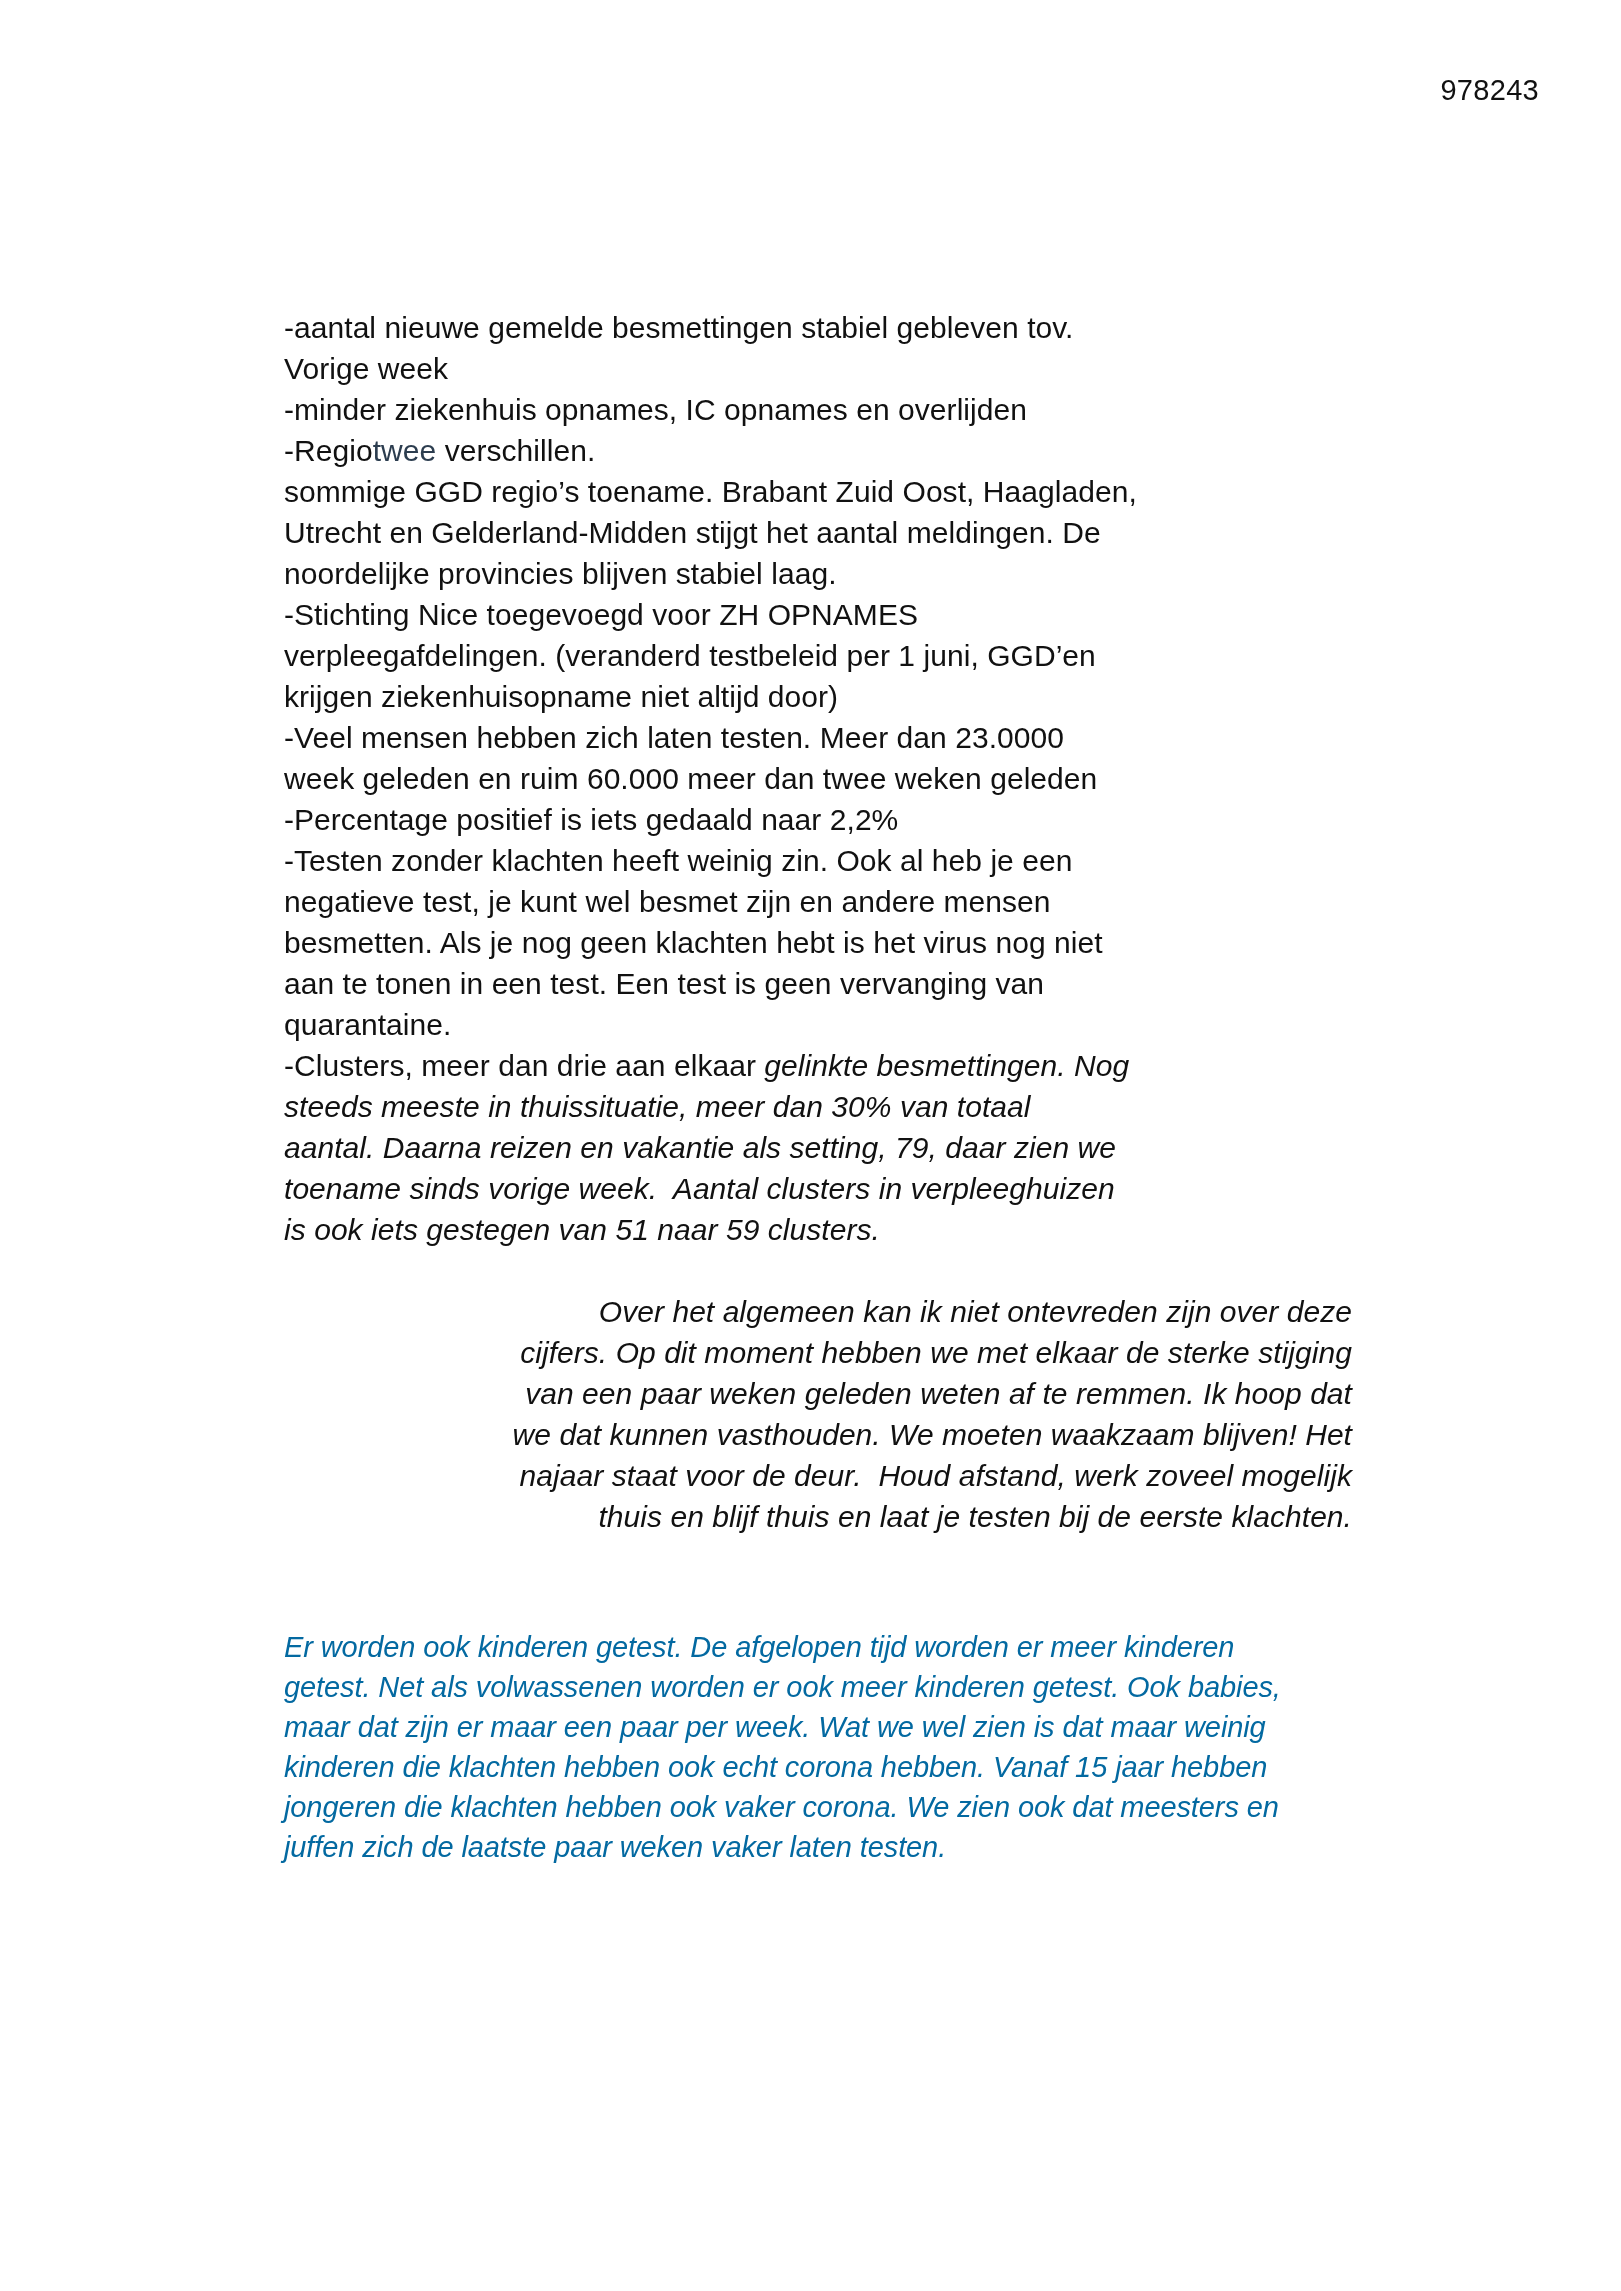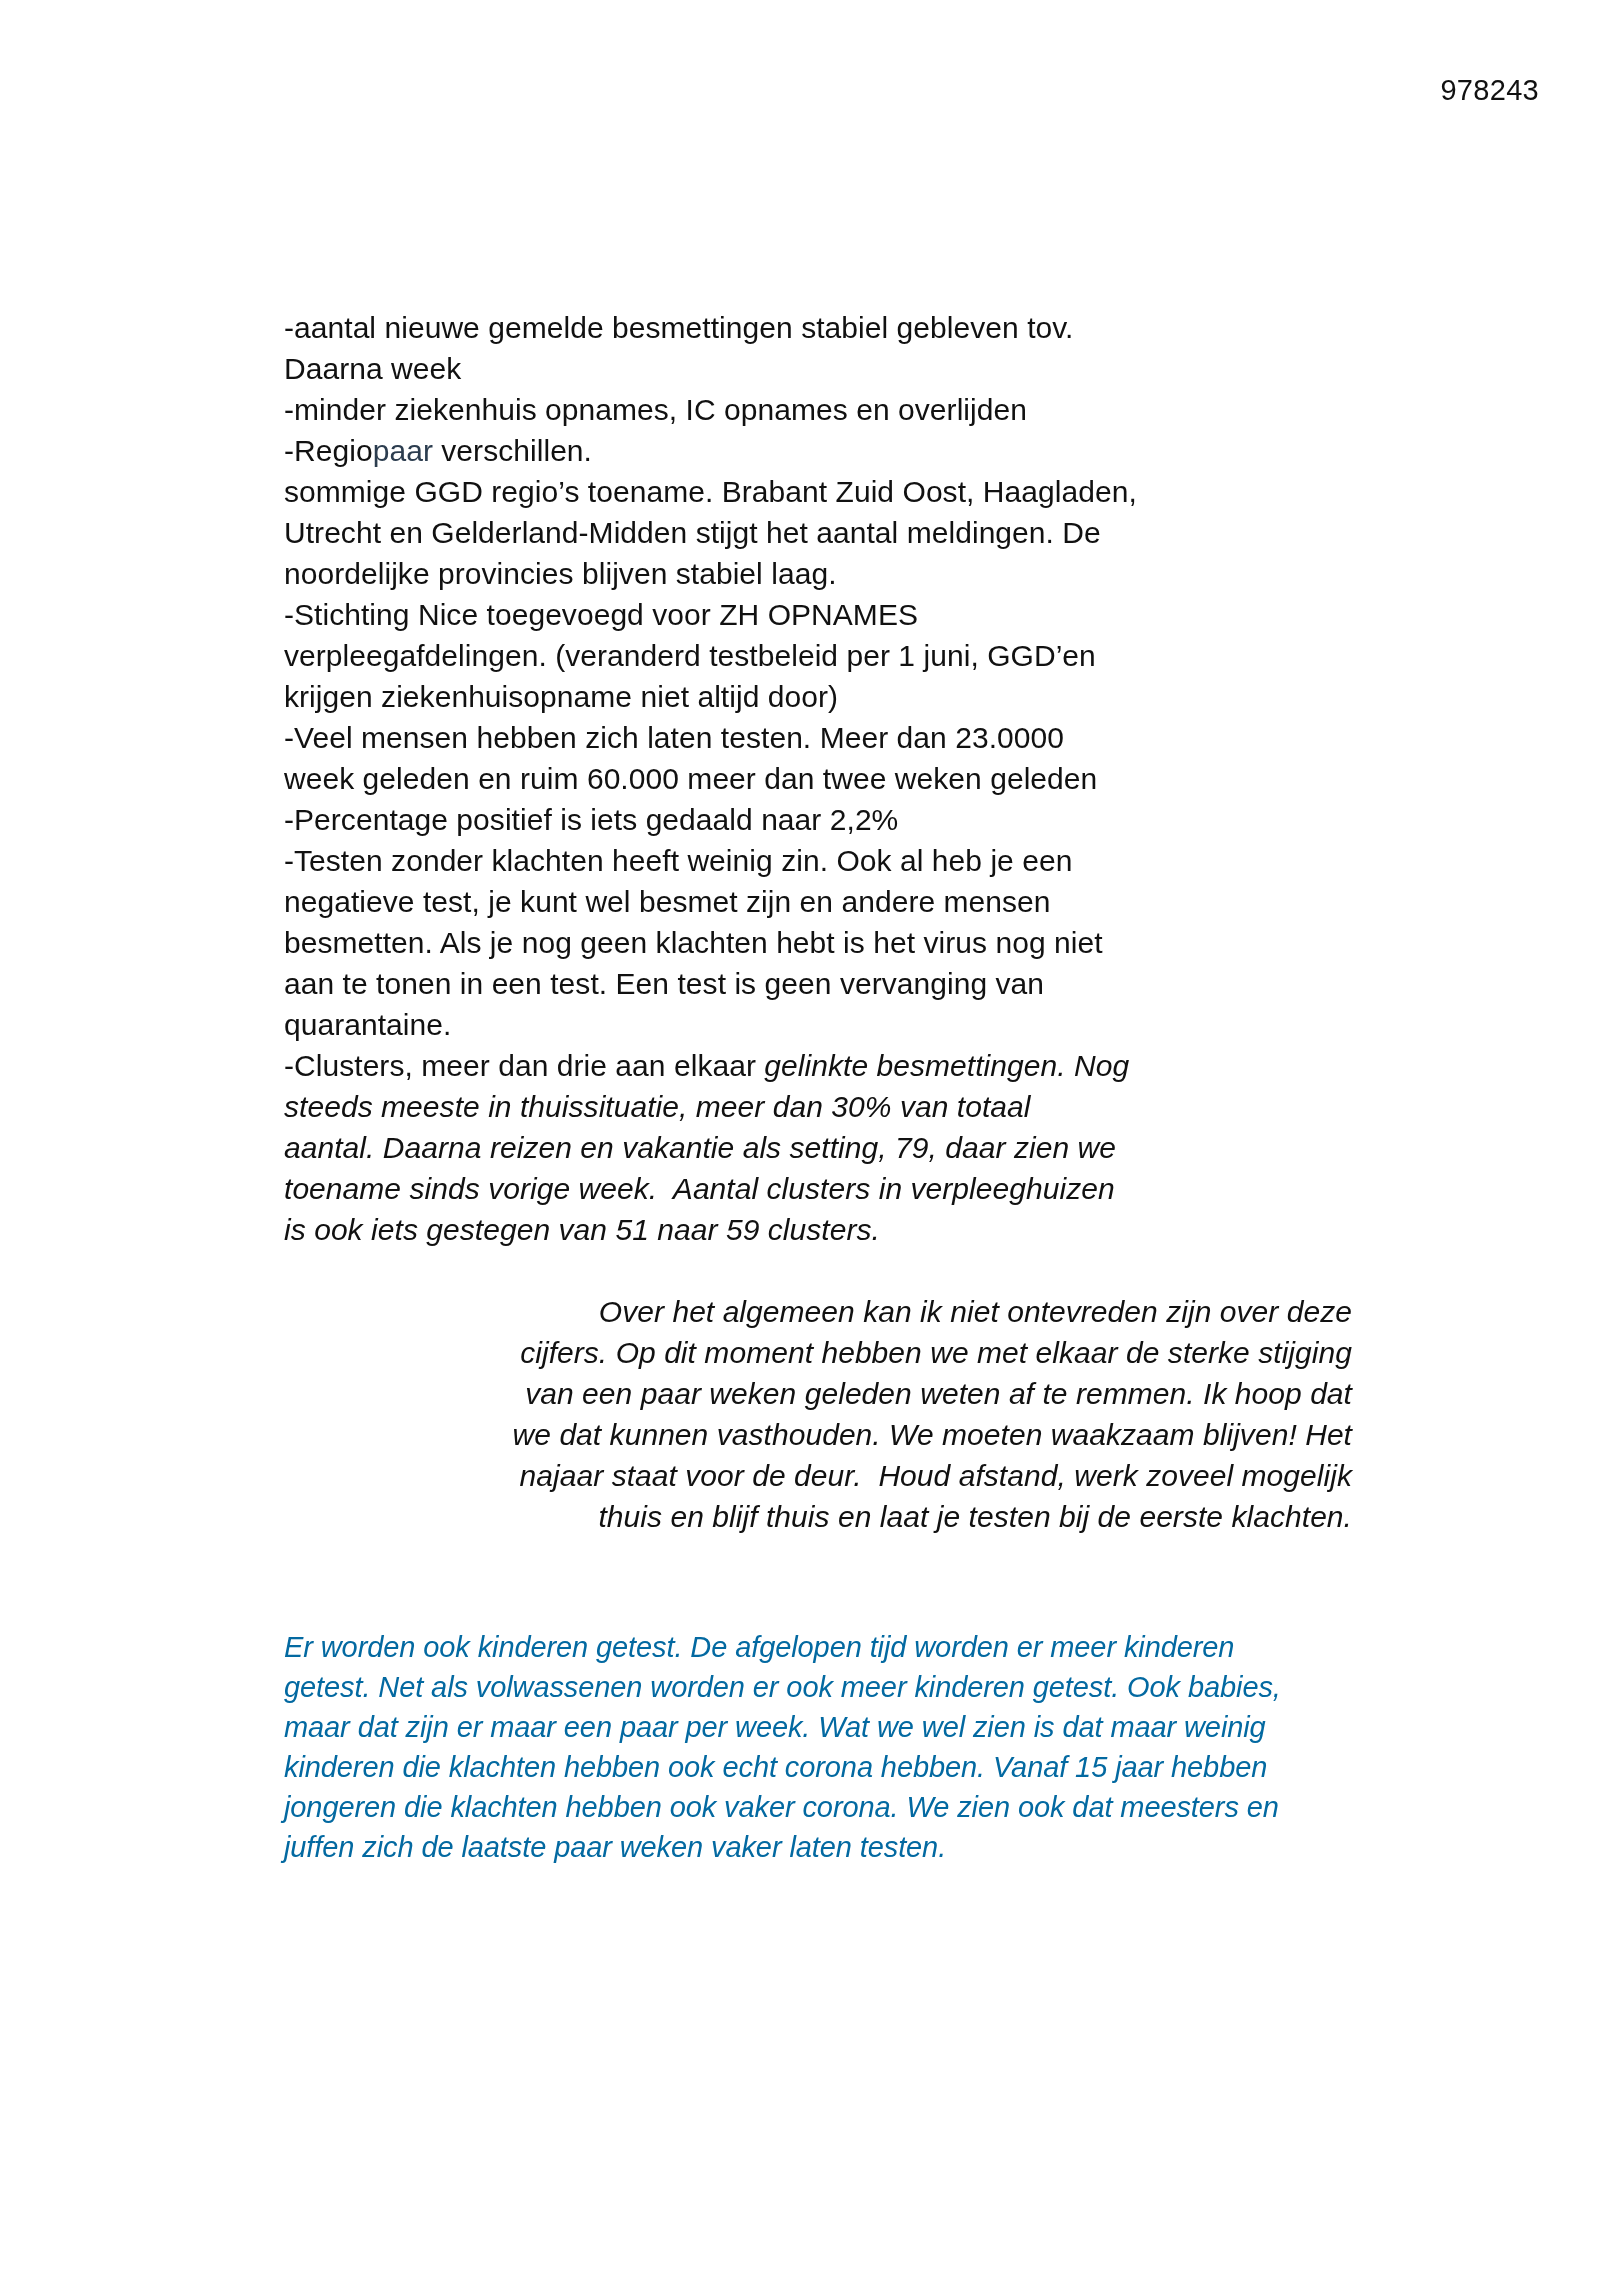--- a/index.html
+++ b/index.html
@@ -87,23 +87,23 @@
 <body>
 
 <div class="page">
 
   <div class="page-number">978243</div>
 
   <div class="content">
 
 
     <p class="body-block"><span>-aantal nieuwe gemelde besmettingen stabiel gebleven tov.
-Daarna week
+Vorige week
 -minder ziekenhuis opnames, IC opnames en overlijden
--Regio</span><span class="tinted">paar</span><span> verschillen.
+-Regio</span><span class="tinted">twee</span><span> verschillen.
 sommige GGD regio’s toename. Brabant Zuid Oost, Haagladen,
 Utrecht en Gelderland-Midden stijgt het aantal meldingen. De
 noordelijke provincies blijven stabiel laag.
 -Stichting Nice toegevoegd voor ZH OPNAMES
 verpleegafdelingen. (veranderd testbeleid per 1 juni, GGD’en
 krijgen ziekenhuisopname niet altijd door)
 -Veel mensen hebben zich laten testen. Meer dan 23.0000
 week geleden en ruim 60.000 meer dan twee weken geleden
 -Percentage positief is iets gedaald naar 2,2%
 -Testen zonder klachten heeft weinig zin. Ook al heb je een

